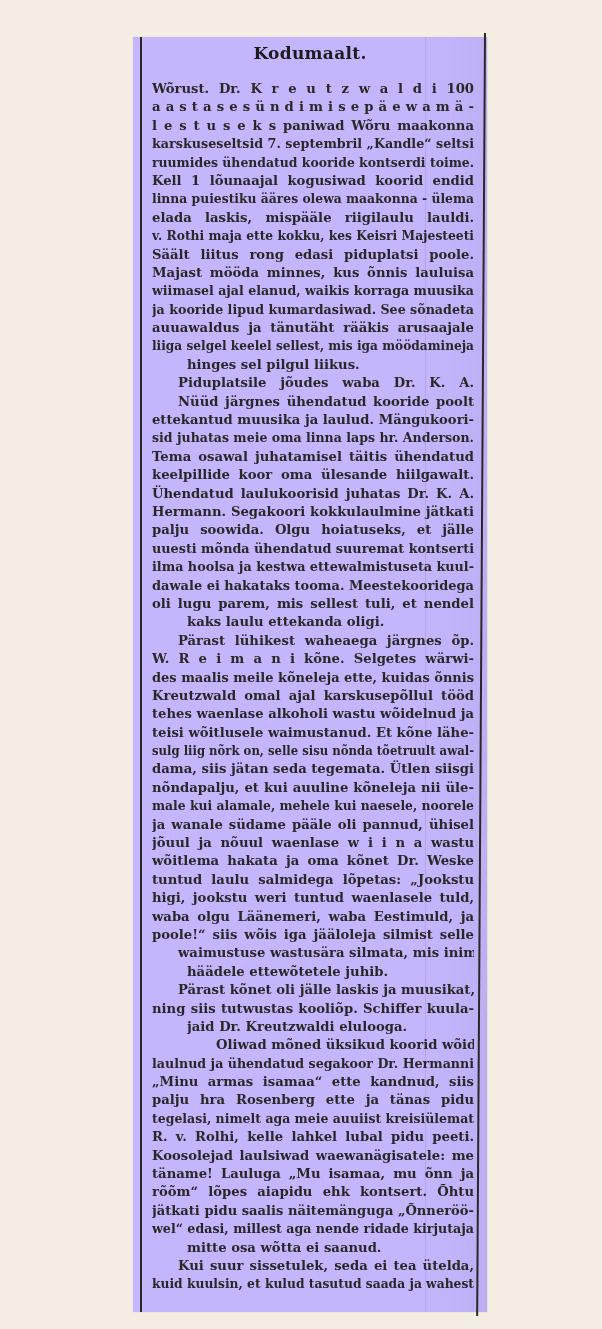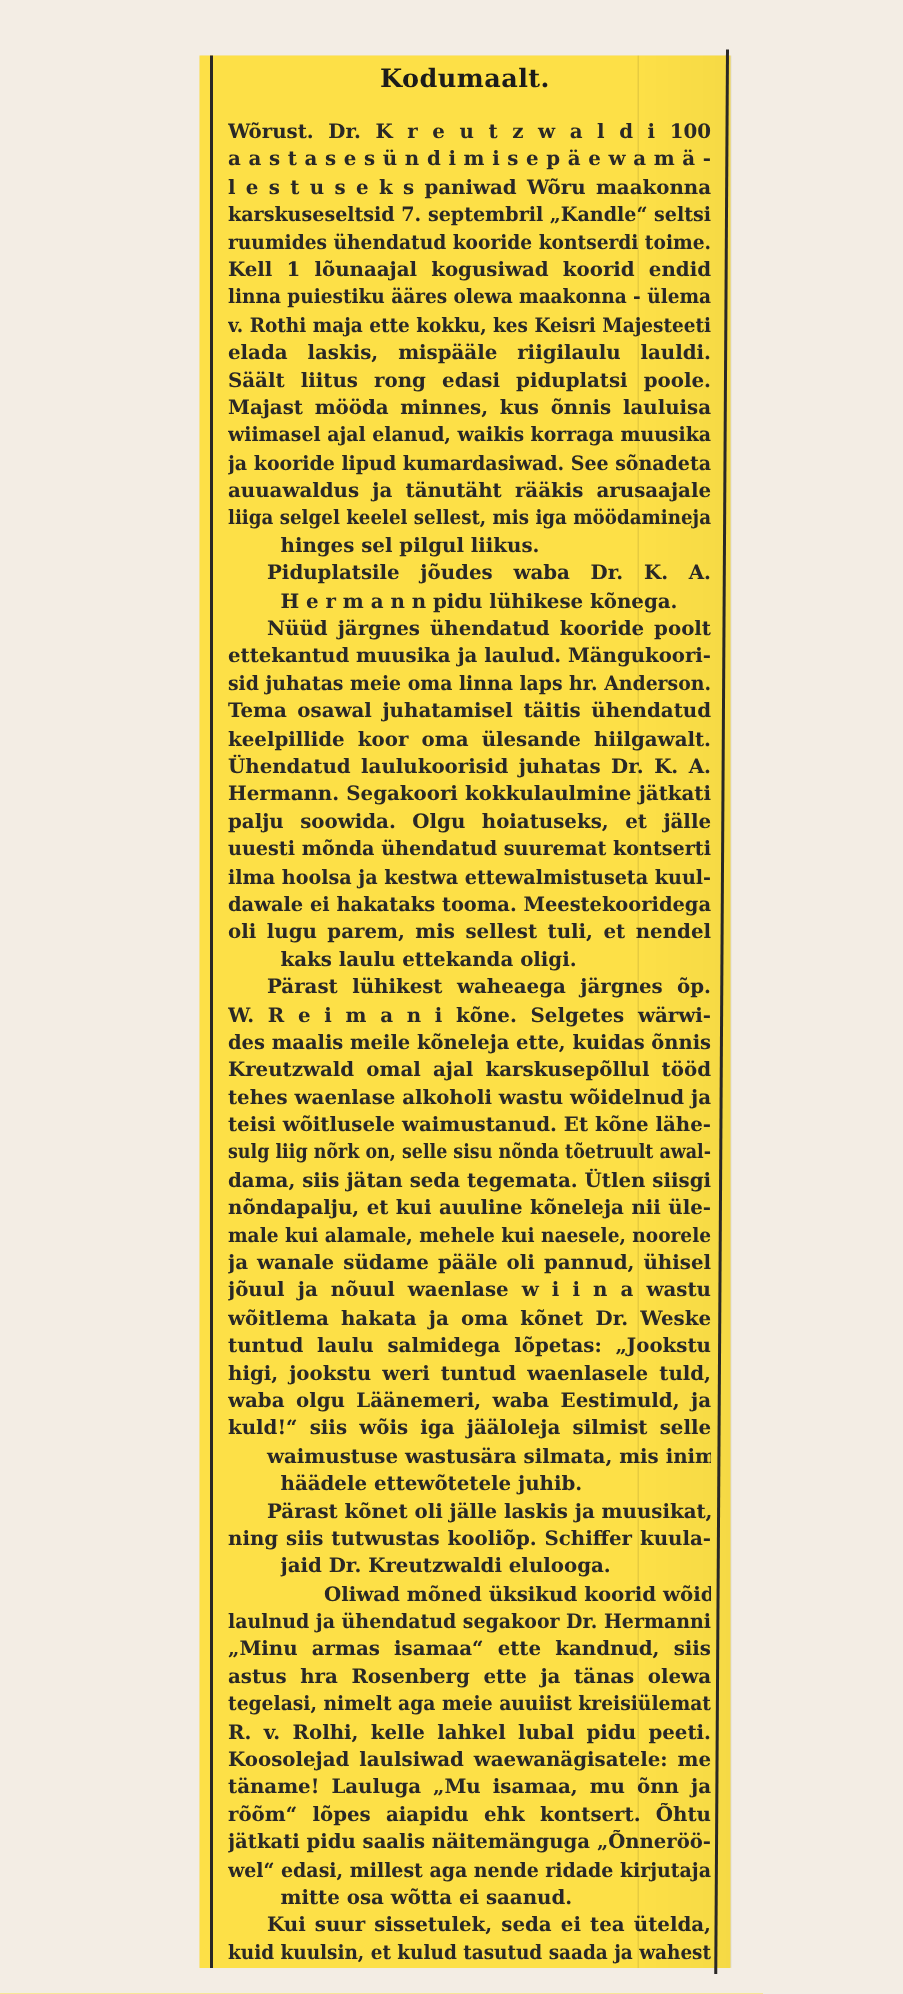--- a/index.html
+++ b/index.html
@@ -6,21 +6,21 @@
   body {
     width: 602px; height: 1329px; overflow: hidden;
     background: #f3ede4;
     position: relative;
     font-family: "DejaVu Serif", serif;
   }
   .clipping {
     position: absolute;
     left: 133px; top: 37px;
     width: 354px; height: 1275px;
-    background: #fde047;
+    background: #c4b5fd;
     box-shadow: 0 0 1px rgba(0,0,0,0.15);
   }
   .ghost {
     position: absolute; left: 292px; top: 0; width: 62px; height: 100%;
     background: linear-gradient(to right, rgba(0,0,0,0.0), rgba(0,0,0,0.03));
     border-left: 1px solid rgba(0,0,0,0.06);
   }
   .rule-left {
     position: absolute; left: 7px; top: 0; width: 2px; height: 1275px;
     background: #2a2826;
@@ -66,31 +66,30 @@
   <div class="rule-right"></div>
   <div class="title">Kodumaalt.</div>
   <div class="text" id="article-body">
       <div class="line"><span style="word-spacing: 0px;">Wõrust. Dr. K r e u t z w a l d i 100</span></div>
       <div class="line"><span style="word-spacing: 0px;">a a s t a s e  s ü n d i m i s e p ä e w a  m ä -</span></div>
       <div class="line"><span style="word-spacing: 0px;">l e s t u s e k s  paniwad Wõru maakonna</span></div>
       <div class="line"><span style="display: inline-block; transform: scaleX(0.96493); transform-origin: left center;">karskuseseltsid 7. septembril „Kandle“ seltsi</span></div>
       <div class="line"><span style="display: inline-block; transform: scaleX(0.941391); transform-origin: left center;">ruumides ühendatud kooride kontserdi toime.</span></div>
       <div class="line"><span style="word-spacing: 0px;">Kell 1 lõunaajal kogusiwad koorid endid</span></div>
       <div class="line"><span style="display: inline-block; transform: scaleX(0.93507); transform-origin: left center;">linna puiestiku ääres olewa maakonna - ülema</span></div>
+      <div class="line"><span style="word-spacing: 0px;">elada laskis, mispääle riigilaulu lauldi.</span></div>
       <div class="line"><span style="display: inline-block; transform: scaleX(0.932531); transform-origin: left center;">v. Rothi maja ette kokku, kes Keisri Majesteeti</span></div>
-      <div class="line"><span style="word-spacing: 0px;">elada laskis, mispääle riigilaulu lauldi.</span></div>
       <div class="line"><span style="word-spacing: 0px;">Säält liitus rong edasi piduplatsi poole.</span></div>
       <div class="line"><span style="word-spacing: 0px;">Majast mööda minnes, kus õnnis lauluisa</span></div>
       <div class="line"><span style="display: inline-block; transform: scaleX(0.95456); transform-origin: left center;">wiimasel ajal elanud, waikis korraga muusika</span></div>
       <div class="line"><span style="display: inline-block; transform: scaleX(0.959449); transform-origin: left center;">ja kooride lipud kumardasiwad. See sõnadeta</span></div>
       <div class="line"><span style="word-spacing: 0px;">auuawaldus ja tänutäht rääkis arusaajale</span></div>
       <div class="line"><span style="display: inline-block; transform: scaleX(0.922141); transform-origin: left center;">liiga selgel keelel sellest, mis iga möödamineja</span></div>
       <div class="line last"><span>hinges sel pilgul liikus.</span></div>
       <div class="line indent"><span style="word-spacing: 0px;">Piduplatsile jõudes waba Dr. K. A.</span></div>
-      <div class="line last"><span>H e r m a n n pidu lühikese kõnega.</span></div>
       <div class="line indent"><span style="word-spacing: 0px;">Nüüd järgnes ühendatud kooride poolt</span></div>
       <div class="line"><span style="display: inline-block; transform: scaleX(0.995892); transform-origin: left center;">ettekantud muusika ja laulud. Mängukoori-</span></div>
       <div class="line"><span style="display: inline-block; transform: scaleX(0.952575); transform-origin: left center;">sid juhatas meie oma linna laps hr. Anderson.</span></div>
       <div class="line"><span style="word-spacing: 0px;">Tema osawal juhatamisel täitis ühendatud</span></div>
       <div class="line"><span style="word-spacing: 0px;">keelpillide koor oma ülesande hiilgawalt.</span></div>
       <div class="line"><span style="word-spacing: 0px;">Ühendatud laulukoorisid juhatas Dr. K. A.</span></div>
       <div class="line"><span style="word-spacing: 0px;">Hermann. Segakoori kokkulaulmine jätkati</span></div>
       <div class="line"><span style="word-spacing: 0px;">palju soowida. Olgu hoiatuseks, et jälle</span></div>
       <div class="line"><span style="display: inline-block; transform: scaleX(0.96874); transform-origin: left center;">uuesti mõnda ühendatud suuremat kontserti</span></div>
       <div class="line"><span style="display: inline-block; transform: scaleX(0.96674); transform-origin: left center;">ilma hoolsa ja kestwa ettewalmistuseta kuul-</span></div>
@@ -106,30 +105,30 @@
       <div class="line"><span style="display: inline-block; transform: scaleX(0.883137); transform-origin: left center;">sulg liig nõrk on, selle sisu nõnda tõetruult awal-</span></div>
       <div class="line"><span style="word-spacing: 0px;">dama, siis jätan seda tegemata. Ütlen siisgi</span></div>
       <div class="line"><span style="word-spacing: 0px;">nõndapalju, et kui auuline kõneleja nii üle-</span></div>
       <div class="line"><span style="display: inline-block; transform: scaleX(0.937452); transform-origin: left center;">male kui alamale, mehele kui naesele, noorele</span></div>
       <div class="line"><span style="word-spacing: 0px;">ja wanale südame pääle oli pannud, ühisel</span></div>
       <div class="line"><span style="word-spacing: 0px;">jõuul ja nõuul waenlase w i i n a wastu</span></div>
       <div class="line"><span style="word-spacing: 0px;">wõitlema hakata ja oma kõnet Dr. Weske</span></div>
       <div class="line"><span style="word-spacing: 0px;">tuntud laulu salmidega lõpetas: „Jookstu</span></div>
       <div class="line"><span style="word-spacing: 0px;">higi, jookstu weri tuntud waenlasele tuld,</span></div>
       <div class="line"><span style="word-spacing: 0px;">waba olgu Läänemeri, waba Eestimuld, ja</span></div>
-      <div class="line"><span style="word-spacing: 0px;">kuld!“ siis wõis iga jääloleja silmist selle</span></div>
+      <div class="line"><span style="word-spacing: 0px;">poole!“ siis wõis iga jääloleja silmist selle</span></div>
       <div class="line"><span style="word-spacing: 0px; margin-left: 26px;">waimustuse wastusära silmata, mis inimest</span></div>
       <div class="line last"><span>häädele ettewõtetele juhib.</span></div>
       <div class="line indent"><span style="word-spacing: 0px;">Pärast kõnet oli jälle laskis ja muusikat,</span></div>
       <div class="line"><span style="word-spacing: 0px;">ning siis tutwustas kooliõp. Schiffer kuula-</span></div>
       <div class="line last"><span>jaid Dr. Kreutzwaldi eluloogа.</span></div>
       <div class="line indent"><span style="word-spacing: 0px; margin-left: 38px;">Oliwad mõned üksikud koorid wõidu</span></div>
       <div class="line"><span style="display: inline-block; transform: scaleX(0.957888); transform-origin: left center;">laulnud ja ühendatud segakoor Dr. Hermanni</span></div>
       <div class="line"><span style="word-spacing: 0px;">„Minu armas isamaa“ ette kandnud, siis</span></div>
-      <div class="line"><span style="word-spacing: 0px;">astus hra Rosenberg ette ja tänas olewa</span></div>
+      <div class="line"><span style="word-spacing: 0px;">palju hra Rosenberg ette ja tänas pidu</span></div>
       <div class="line"><span style="display: inline-block; transform: scaleX(0.945712); transform-origin: left center;">tegelasi, nimelt aga meie auuiist kreisiülemat</span></div>
       <div class="line"><span style="word-spacing: 0px;">R. v. Rolhi, kelle lahkel lubal pidu peeti.</span></div>
       <div class="line"><span style="word-spacing: 0px;">Koosolejad laulsiwad waewanägisatele: me</span></div>
       <div class="line"><span style="word-spacing: 0px;">täname! Lauluga „Mu isamaa, mu õnn ja</span></div>
       <div class="line"><span style="word-spacing: 0px;">rõõm“ lõpes aiapidu ehk kontsert. Õhtu</span></div>
       <div class="line"><span style="display: inline-block; transform: scaleX(0.992296); transform-origin: left center;">jätkati pidu saalis näitemänguga „Õnneröö-</span></div>
       <div class="line"><span style="display: inline-block; transform: scaleX(0.957799); transform-origin: left center;">wel“ edasi, millest aga nende ridade kirjutaja</span></div>
       <div class="line last"><span>mitte osa wõtta ei saanud.</span></div>
       <div class="line indent"><span style="word-spacing: 0px;">Kui suur sissetulek, seda ei tea ütelda,</span></div>
       <div class="line"><span style="display: inline-block; transform: scaleX(0.93173); transform-origin: left center;">kuid kuulsin, et kulud tasutud saada ja wahest</span></div>

